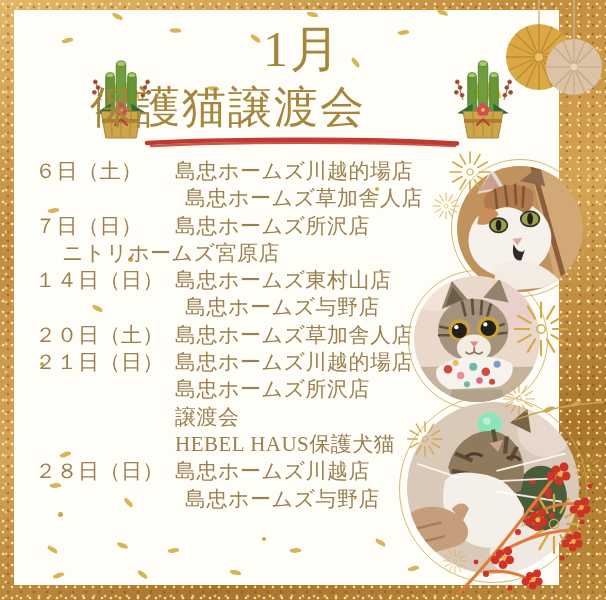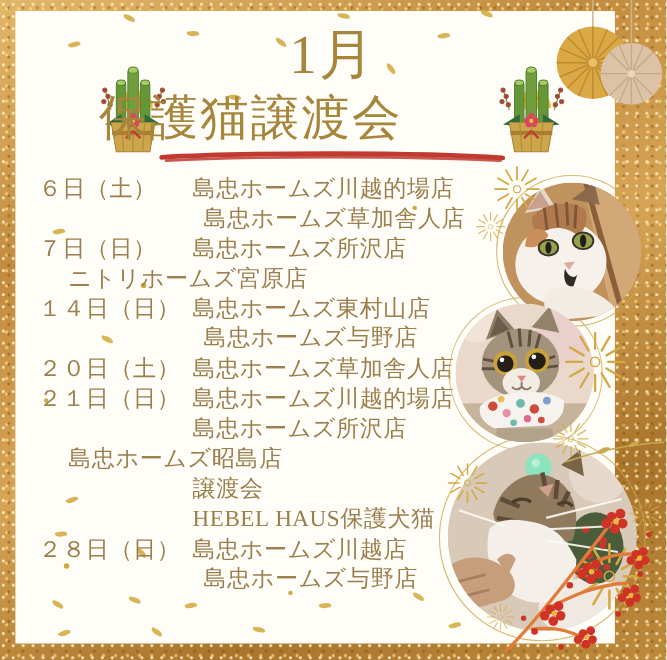--- a/index.html
+++ b/index.html
@@ -220,21 +220,20 @@
       </div>
     <div class="row">
         <span class="date">２１日（日）</span>
         <span class="venue">島忠ホームズ川越的場店</span>
       </div>
     <div class="row">
         <span class="date"></span>
         <span class="venue">島忠ホームズ所沢店</span>
       </div>
     <div class="row">
-        <span class="venue">島忠ホームズ昭島店</span>
       </div>
     <div class="row">
         <span class="date"></span>
         <span class="venue">譲渡会</span>
       </div>
     <div class="row">
         <span class="date"></span>
         <span class="venue">HEBEL HAUS保護犬猫</span>
       </div>
     <div class="row">

